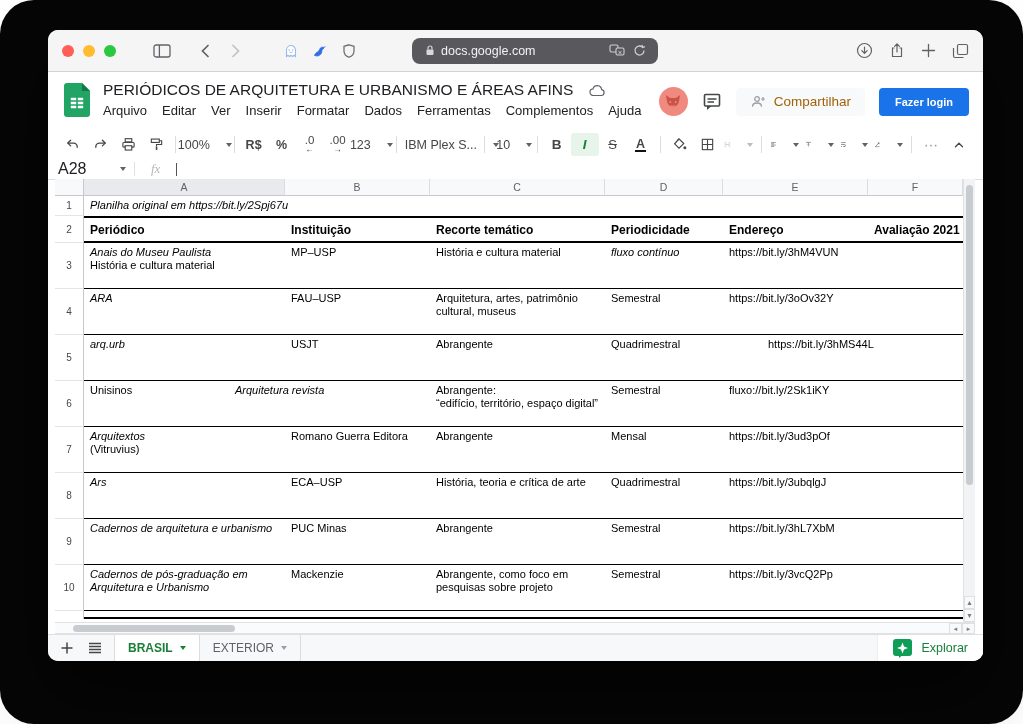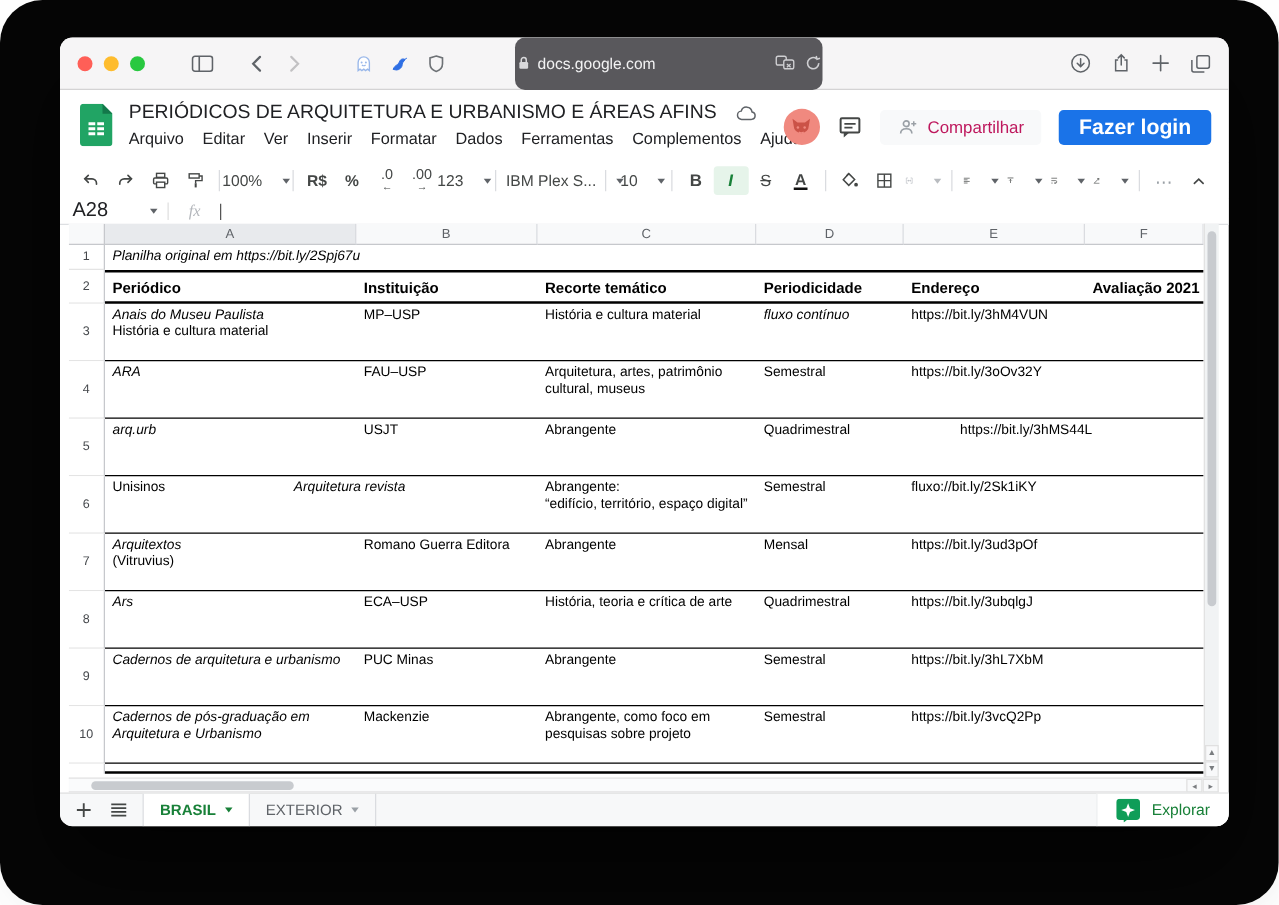--- a/index.html
+++ b/index.html
@@ -6,35 +6,35 @@
   body{width:1023px;height:724px;background:#fff;font-family:"Liberation Sans",sans-serif;position:relative;overflow:hidden}
   .backdrop{position:absolute;inset:0;background:#060606;border-radius:34px}
   .window{position:absolute;left:48px;top:30px;width:935px;height:631px;background:#fff;border-radius:10px;overflow:hidden;box-shadow:0 30px 70px rgba(0,0,0,.65)}
 
   
   .chrome{height:42px;background:#f6f5f6;border-bottom:1px solid #d4d3d4;display:flex;align-items:center;padding:0 14px;gap:9px;box-sizing:border-box}
   .tl{width:12px;height:12px;border-radius:50%}
   .tl.red{background:#ff5f57}.tl.yellow{background:#febc2e}.tl.green{background:#28c840}
   .chrome .sp{width:18px}
   .cicon{width:20px;height:20px;display:flex;align-items:center;justify-content:center}
-  .urlpill{height:42px;width:246px;background:#59585c;border-radius:8px;display:flex;align-items:center;padding:0 1px;margin-left:44px;box-sizing:border-box}
+  .urlpill{height:26px;width:246px;background:#59585c;border-radius:8px;display:flex;align-items:center;padding:0 12px;margin-left:44px;box-sizing:border-box}
   .urltext{color:#f2f2f3;font-size:12.5px;margin-left:5px;flex:1;text-align:left}
   .chrome .right{margin-left:auto;display:flex;align-items:center;gap:16px}
 
   
   .gshead{height:58px;display:flex;align-items:flex-start;padding:9px 14px 0 16px;box-sizing:border-box;background:#fff;gap:13px}
   .titleblock{flex:1;min-width:0}
   .titlerow{display:flex;align-items:center;gap:16px}
   .doc-title{font-size:15.5px;color:#202124;white-space:nowrap}
   .menubar{display:flex;gap:15px;margin-top:4px}
   .menubar span{font-size:13px;color:#202124;cursor:default}
   .gshead .hright{display:flex;align-items:center;gap:14px;margin-top:6px}
   .avatar{width:29px;height:29px;border-radius:50%;background:#f0897f;display:flex;align-items:center;justify-content:center;overflow:hidden}
-  .share-btn{height:28px;background:#f8f9fa;border-radius:4px;display:flex;align-items:center;gap:8px;padding:0 14px;color:#be185d;font-size:13.5px;font-weight:500}
-  .login-btn{height:28px;background:#1a73e8;border-radius:4px;display:flex;align-items:center;padding:0 16px;color:#fff;font-size:17px;font-weight:700}
+  .share-btn{height:28px;background:#f8f9fa;border-radius:4px;display:flex;align-items:center;gap:8px;padding:0 14px;color:#a16207;font-size:13.5px;font-weight:500}
+  .login-btn{height:28px;background:#1a73e8;border-radius:4px;display:flex;align-items:center;padding:0 16px;color:#fff;font-size:11px;font-weight:700}
 
   
   .toolbar{height:29px;display:flex;align-items:center;padding:0 10px;box-sizing:border-box;background:#fff}
   .tbtn{height:23px;min-width:22px;display:flex;align-items:center;justify-content:center;border-radius:3px;color:#444746;font-size:12.5px;gap:16px;padding:0 3px;white-space:nowrap}
   .tdiv{width:1px;height:17px;background:#dadce0;margin:0 5px}
   .caret{width:0;height:0;border-left:3.6px solid transparent;border-right:3.6px solid transparent;border-top:4px solid #5f6368}
   .caret.dim{border-top-color:#b9bcc0}
   .bold-g{font-weight:700;font-size:13.5px}
   .italic-g{font-style:italic;font-weight:600;font-size:13.5px}
   .tbtn.active{background:#e6f4ea;color:#188038}

